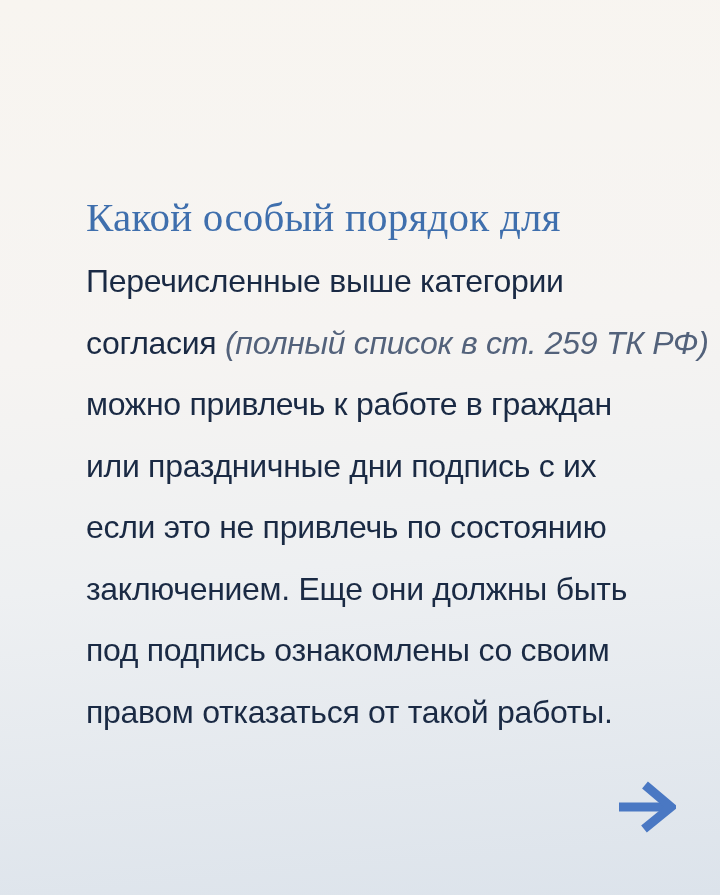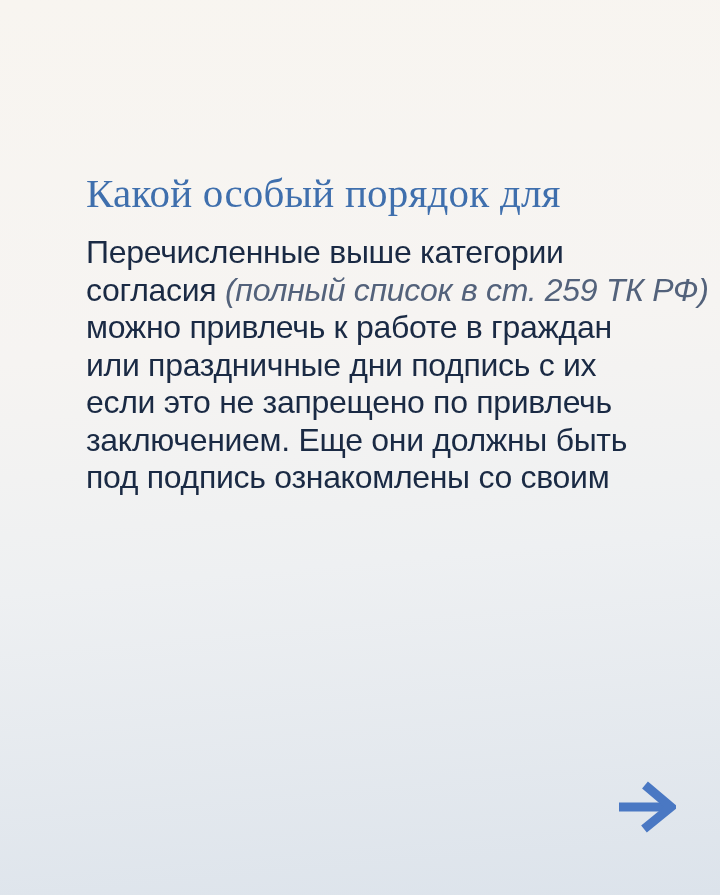--- a/index.html
+++ b/index.html
@@ -34,20 +34,21 @@
     margin: 19px 0 0 0;
     font-family: "Liberation Sans", sans-serif;
     font-size: 32px;
     line-height: 37.5px;
     color: #1a2a44;
     letter-spacing: -0.3px;
   }
   .line {
     display: block;
     white-space: nowrap;
+    margin-top: 24px;
   }
   .italic-seg {
     font-style: italic;
     color: #53627b;
   }
   .next-arrow {
     position: absolute;
     right: 44px;
     bottom: 62px;
     width: 58px;
@@ -68,23 +69,24 @@
   <div class="content">
     <h1 class="heading">
         <span class="line"><span>Какой особый порядок для</span></span>
       </h1>
 
     <p class="body-text">
         <span class="line"><span>Перечисленные выше категории</span></span>
         <span class="line"><span>согласия </span><span class="italic-seg">(полный список в ст. 259 ТК РФ)</span></span>
         <span class="line"><span>можно привлечь к работе в граждан</span></span>
         <span class="line"><span>или праздничные дни подпись с их</span></span>
-        <span class="line"><span>если это не запрещено по привлечь</span></span>
+        <span class="line"><span>если это не привлечь по состоянию</span></span>
         <span class="line"><span>заключением. Еще они должны быть</span></span>
         <span class="line"><span>под подпись ознакомлены со своим</span></span>
+        <span class="line"><span>правом отказаться от такой работы.</span></span>
       </p>
   </div>
 
   <div class="next-arrow">
     <svg viewBox="0 0 58 52" fill="none" stroke="#4a78c3" stroke-width="9">
       <line x1="1" y1="26" x2="46" y2="26"></line>
       <polyline points="27,4 53,26 26,48" stroke-linejoin="miter"></polyline>
     </svg>
   </div>
 

